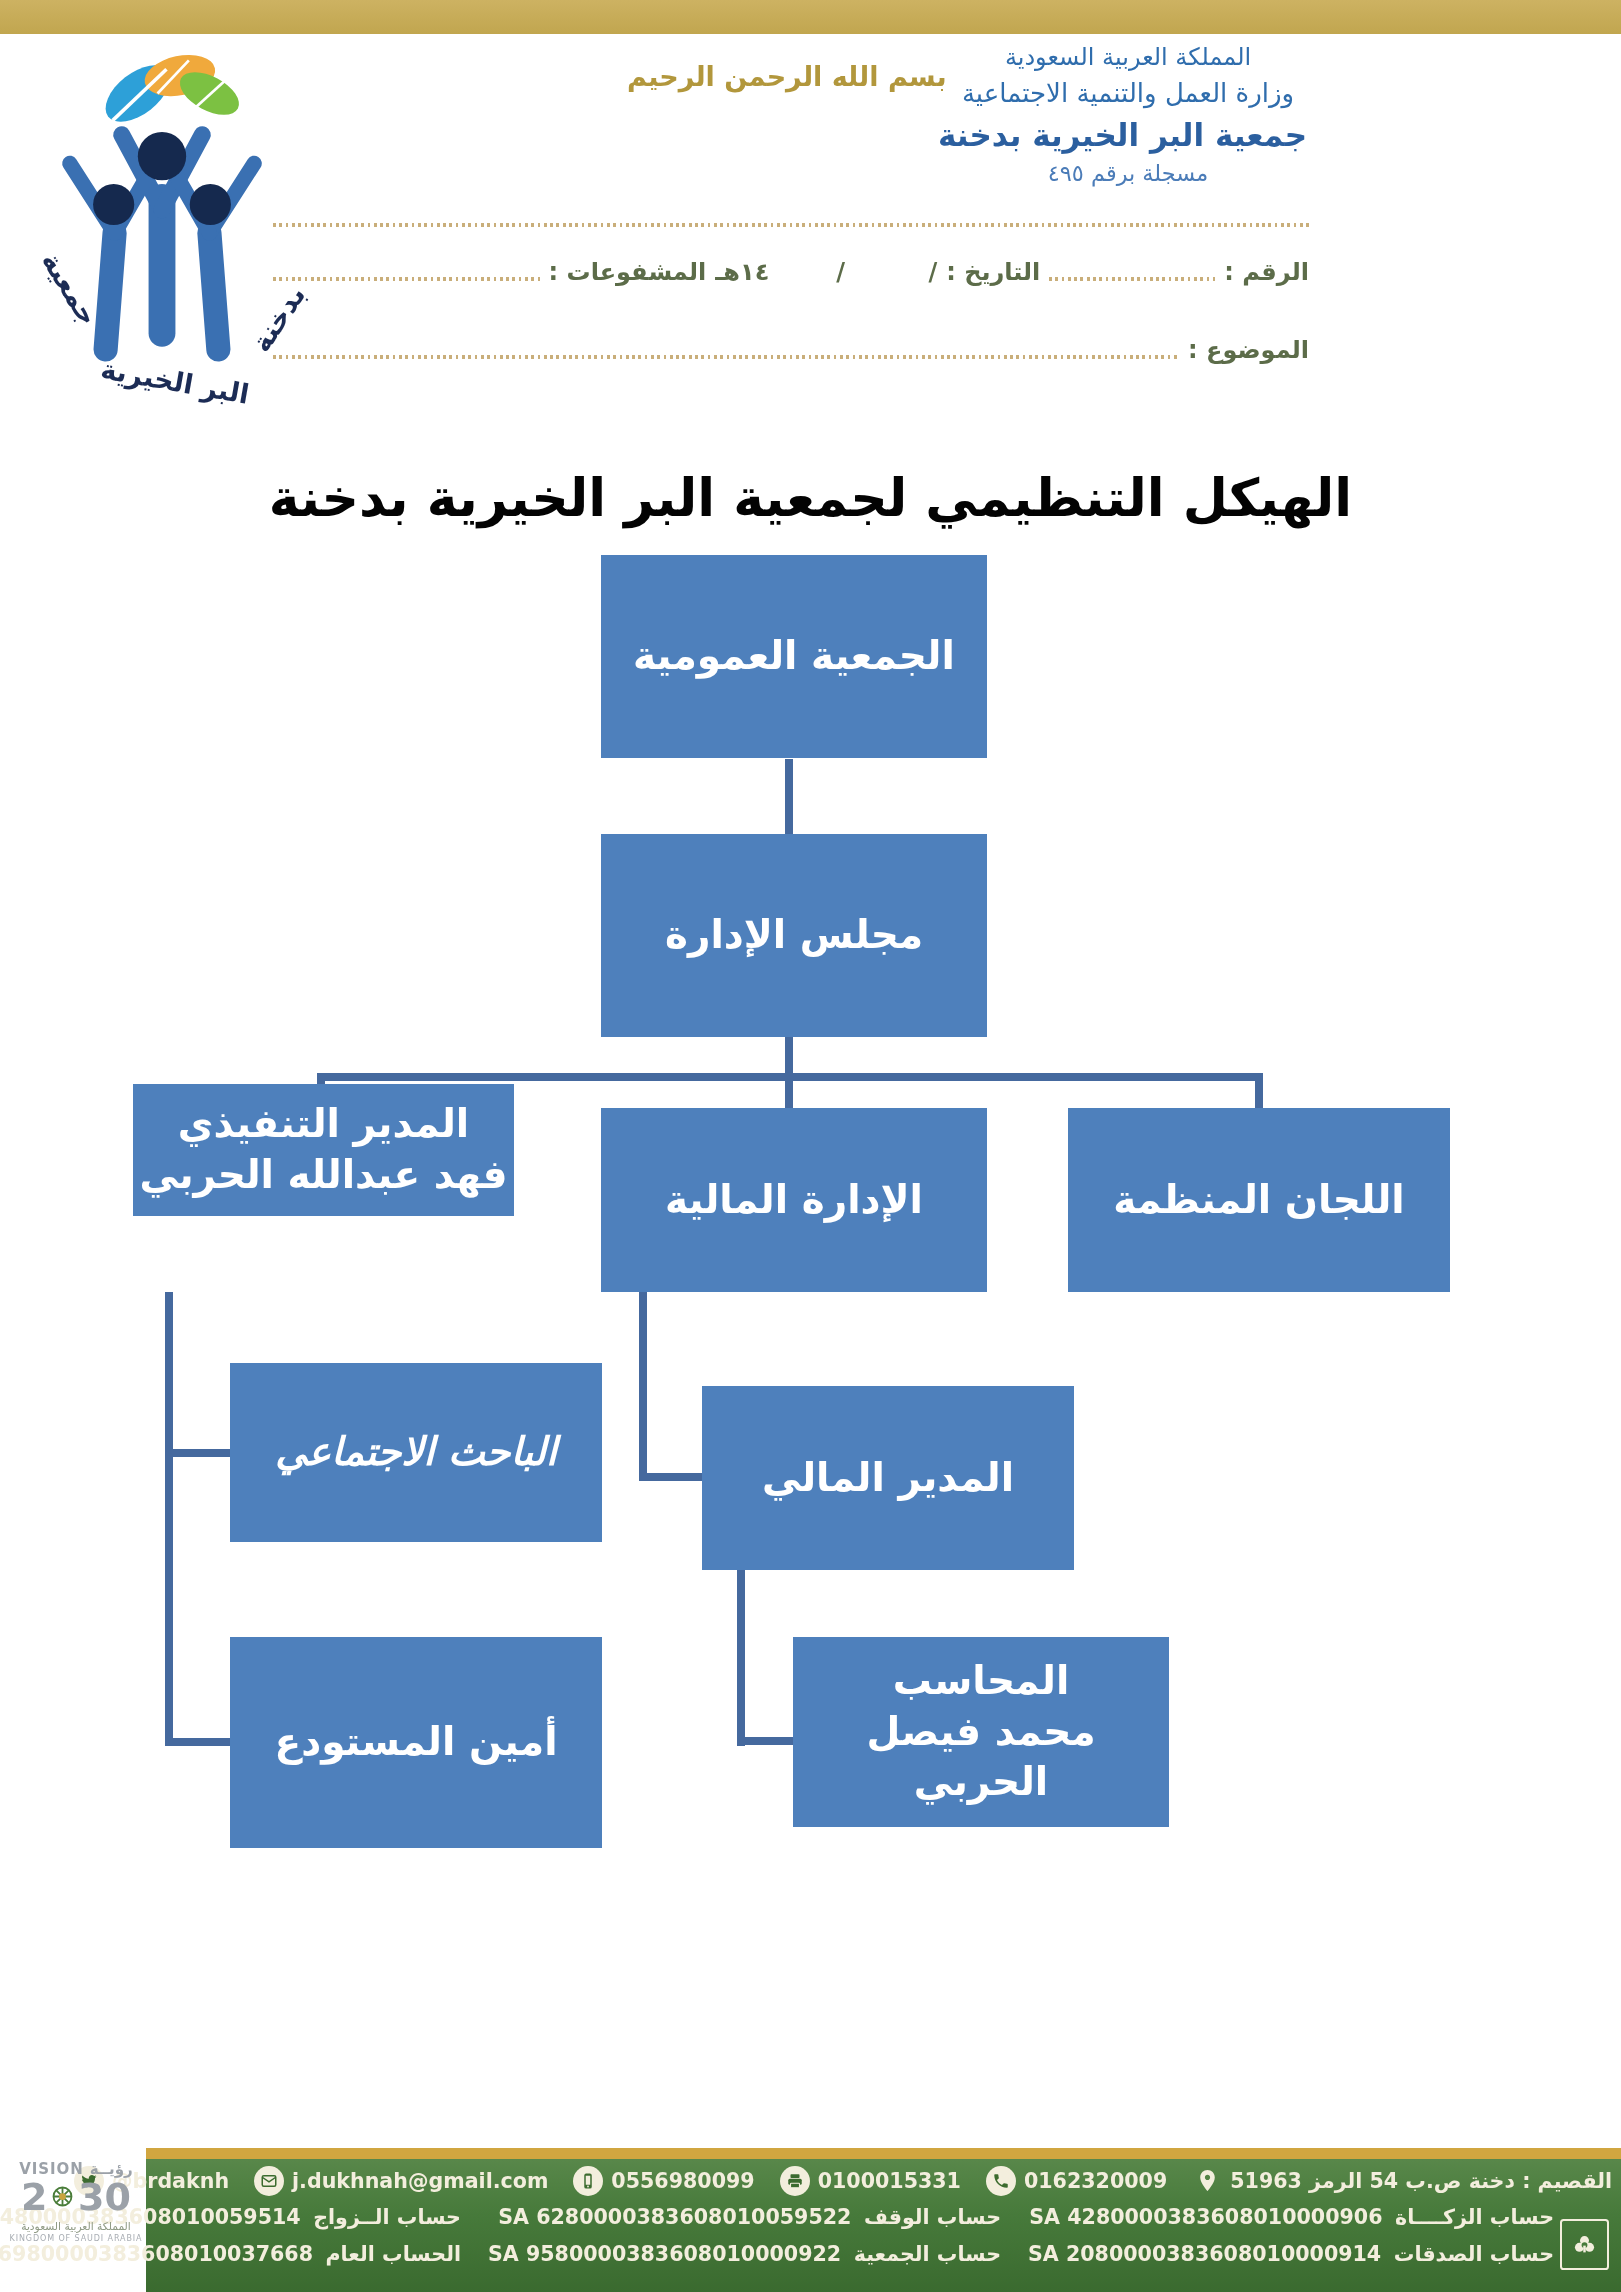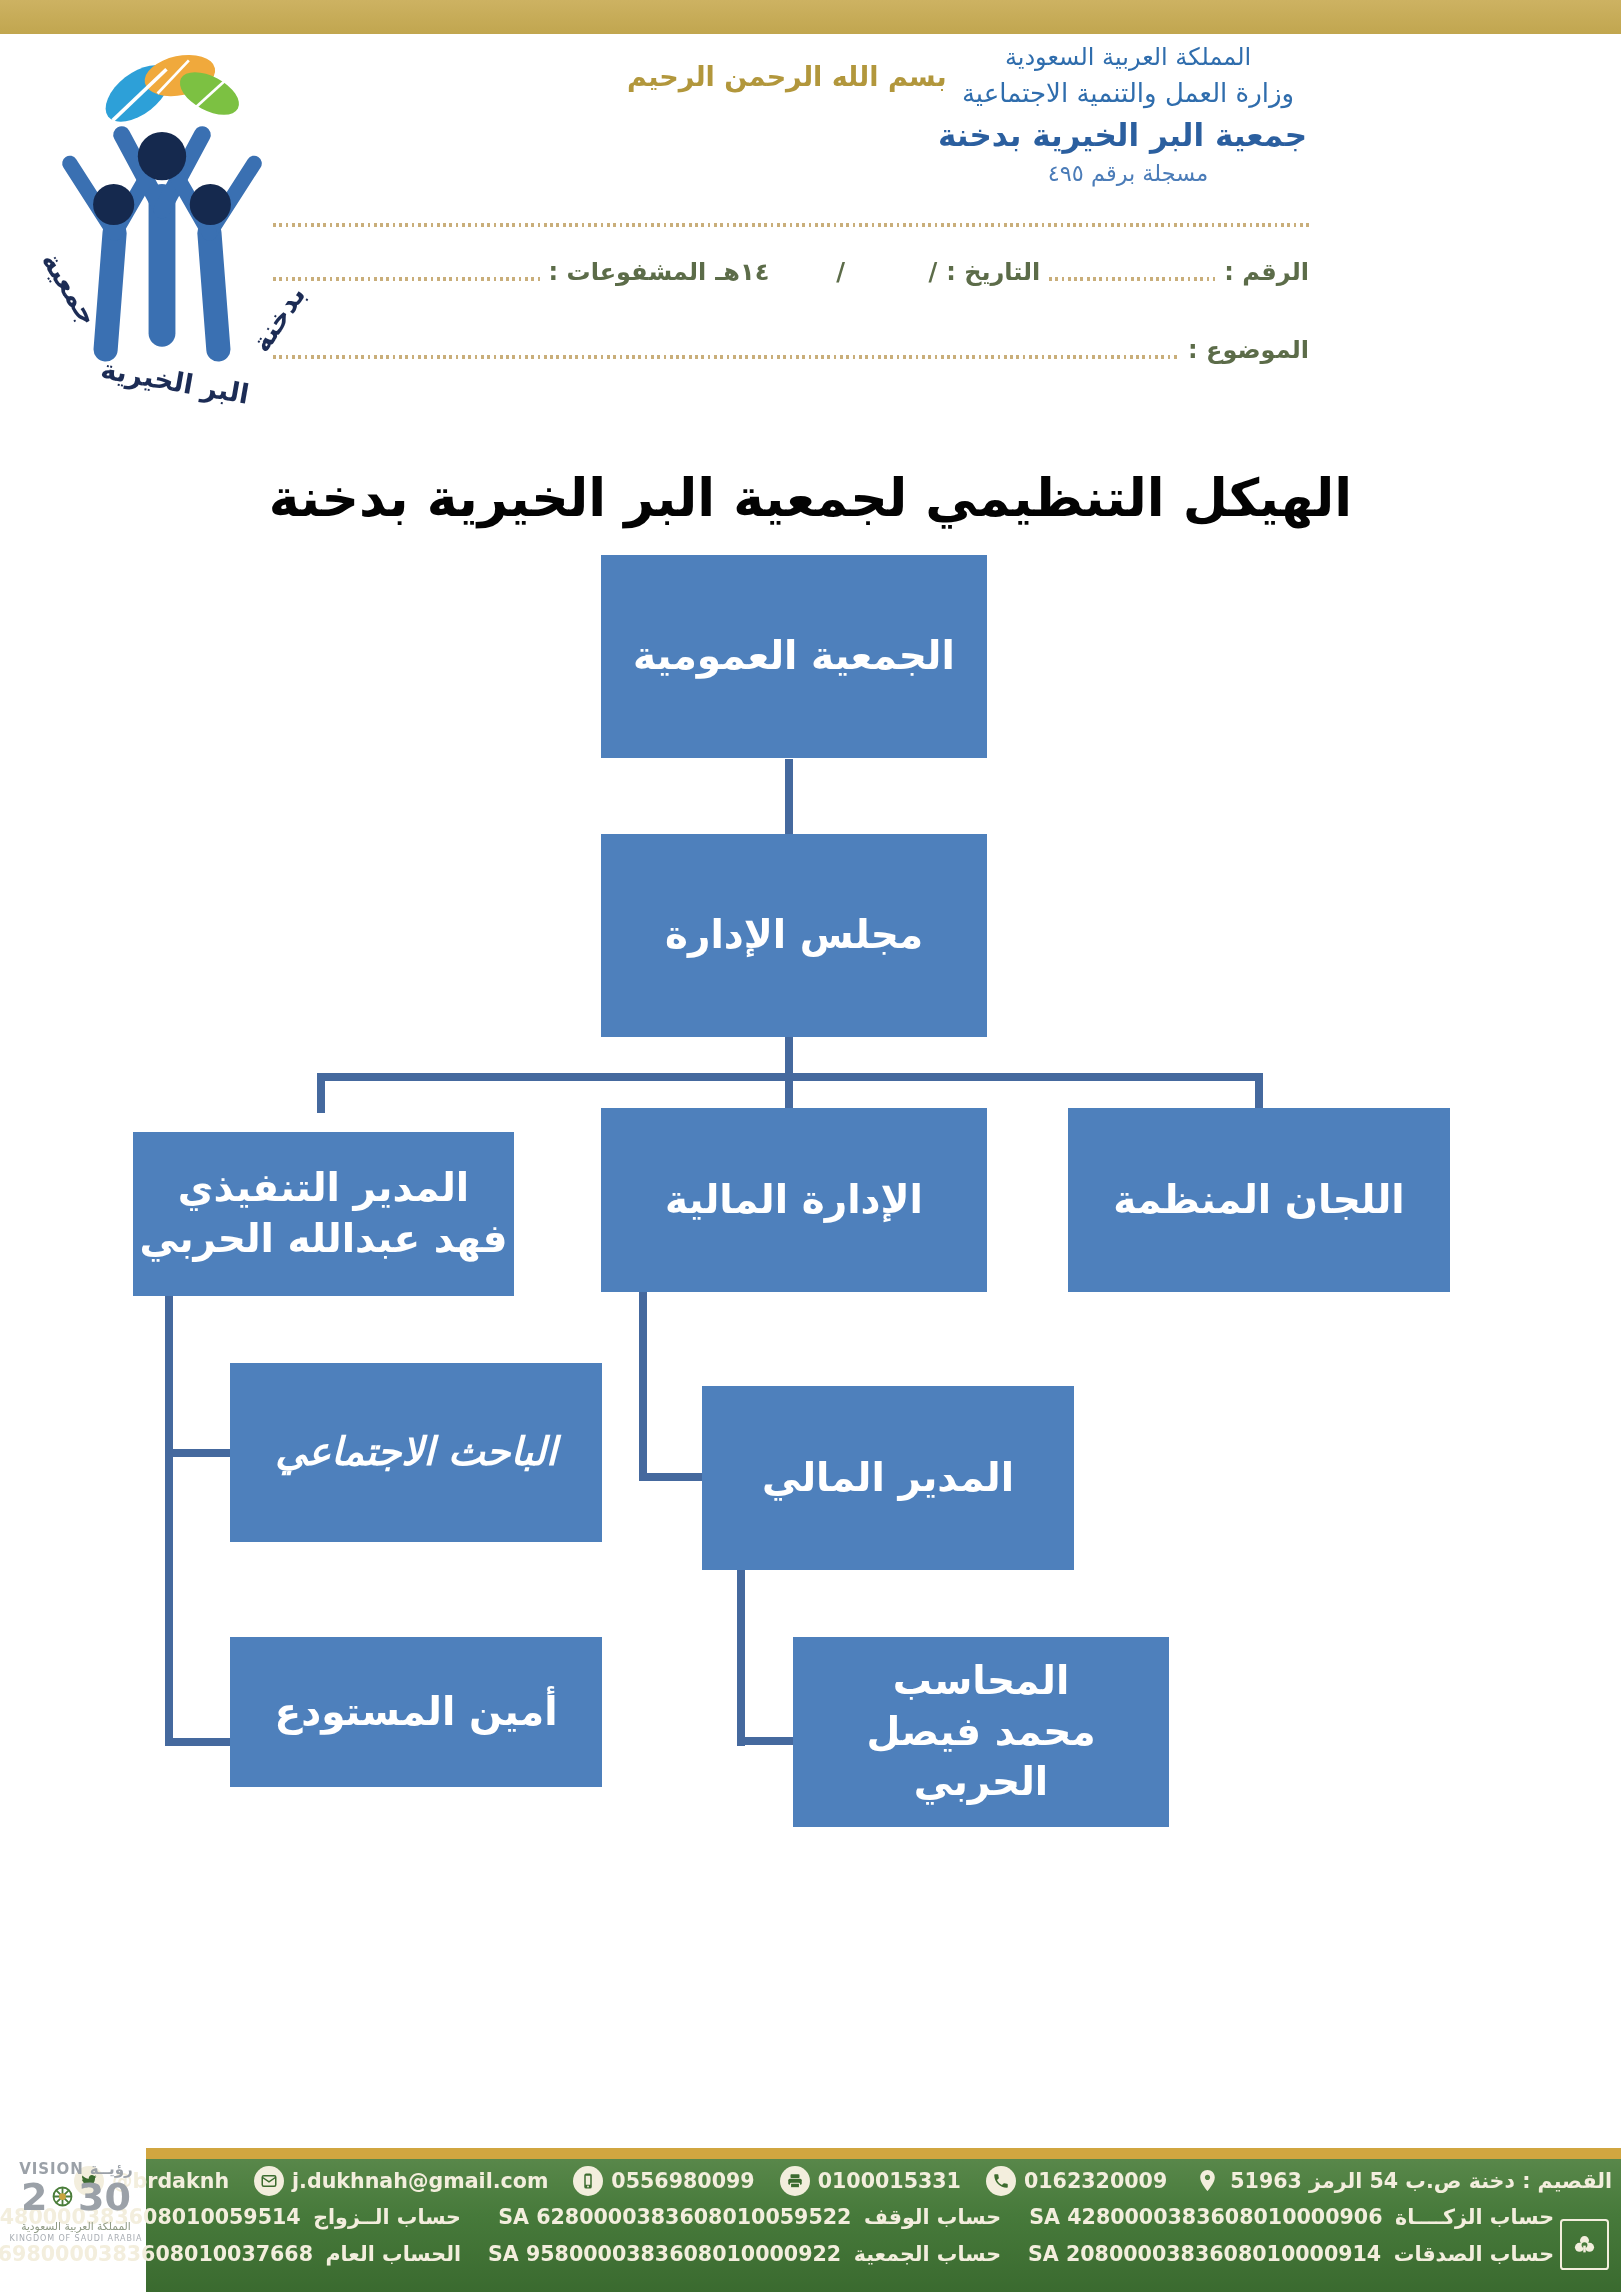--- a/index.html
+++ b/index.html
@@ -42,26 +42,26 @@
              color:#030303;font-size:52px;font-weight:bold;direction:rtl;margin-top:40px;}
 
   
   .node{position:absolute;background:#4e80bc;color:#ffffff;font-weight:bold;
         display:flex;flex-direction:column;align-items:center;justify-content:center;
         text-align:center;font-size:39px;line-height:1.3;direction:rtl;}
   .cn{position:absolute;background:#45699e;}
 
   .b1{left:601px;top:555px;width:386px;height:203px;}
   .b2{left:601px;top:834px;width:386px;height:203px;}
-  .b3l{left:133px;top:1132px;width:381px;height:164px;}
+  .b3l{left:133px;top:1084px;width:381px;height:132px;}
   .b3c{left:601px;top:1108px;width:386px;height:184px;}
   .b3r{left:1068px;top:1108px;width:382px;height:184px;}
   .b4l{left:230px;top:1363px;width:372px;height:179px;font-style:italic;}
   .b4r{left:702px;top:1386px;width:372px;height:184px;}
-  .b5l{left:230px;top:1637px;width:372px;height:150px;}
+  .b5l{left:230px;top:1637px;width:372px;height:211px;}
   .b5r{left:793px;top:1637px;width:376px;height:190px;}
 
   .v1{left:785px;top:759px;width:8px;height:75px;}
   .v2{left:785px;top:1037px;width:8px;height:39px;}
   .hb{left:317px;top:1073px;width:946px;height:8px;}
   .dl{left:317px;top:1073px;width:8px;height:40px;}
   .dc{left:785px;top:1076px;width:8px;height:34px;}
   .dr{left:1255px;top:1073px;width:8px;height:40px;}
   .lv{left:165px;top:1292px;width:8px;height:454px;}
   .ls1{left:165px;top:1449px;width:67px;height:8px;}

